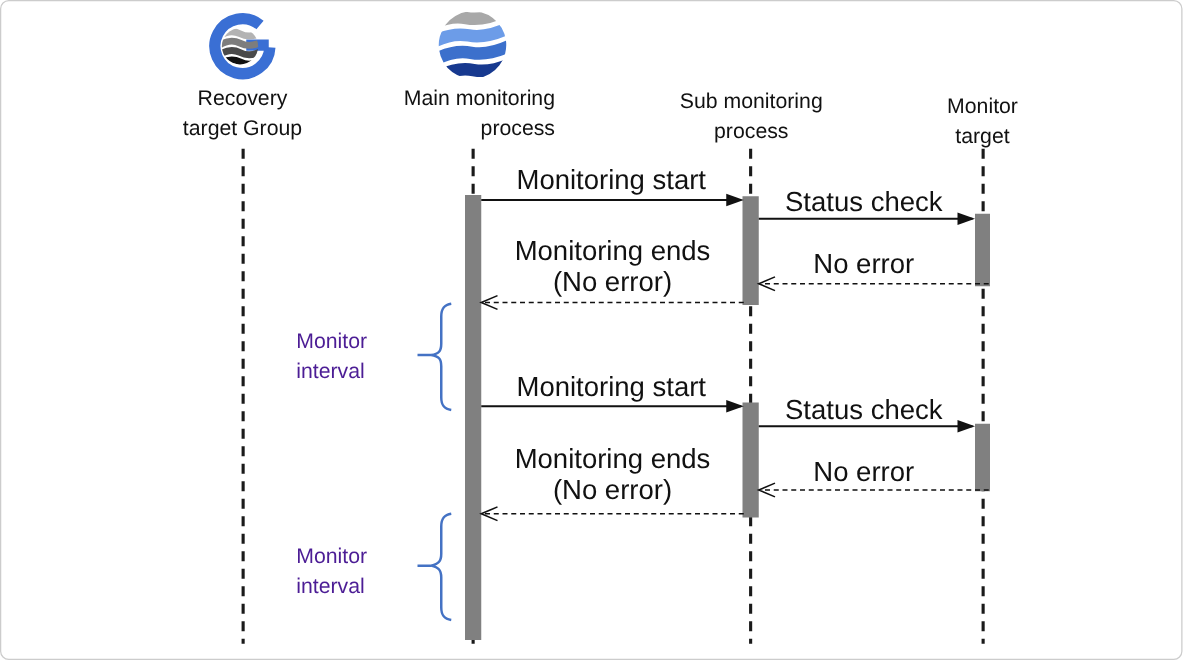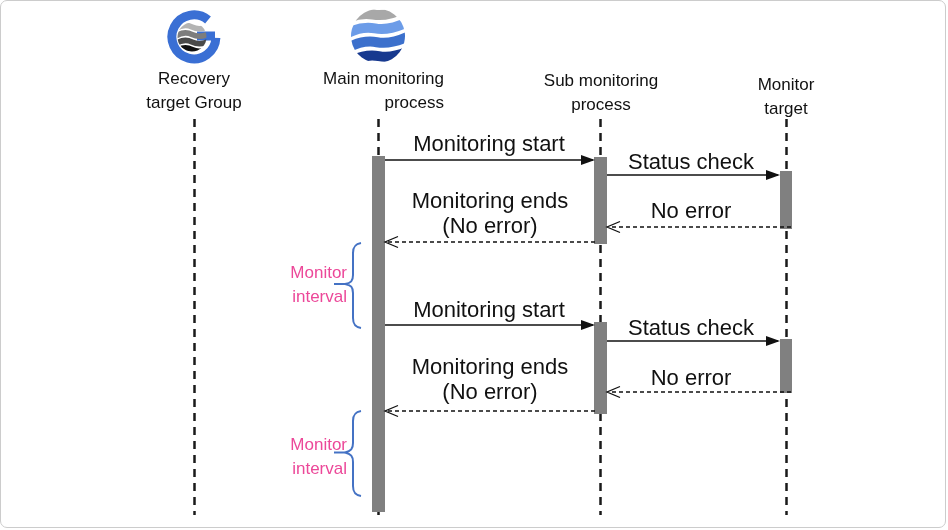--- a/index.html
+++ b/index.html
@@ -12,21 +12,21 @@
     position:absolute;transform:translateX(-50%);
     text-align:center;font-size:17px;line-height:24px;color:#111111;
   }
   .msg{
     position:absolute;transform:translateX(-50%);
     text-align:center;font-size:22px;line-height:25px;color:#111111;
     white-space:pre-line;
   }
   .interval{
     position:absolute;transform:translateX(-50%);
-    text-align:right;font-size:17px;line-height:24px;color:#ec4899;
+    text-align:left;font-size:17px;line-height:24px;color:#4c1d95;
     white-space:pre-line;
   }
   svg.layer{position:absolute;left:0;top:0;}
   .icon{position:absolute;width:58px;height:58px;}
 </style>
 </head>
 <body>
 
 <div class="stage">
 

